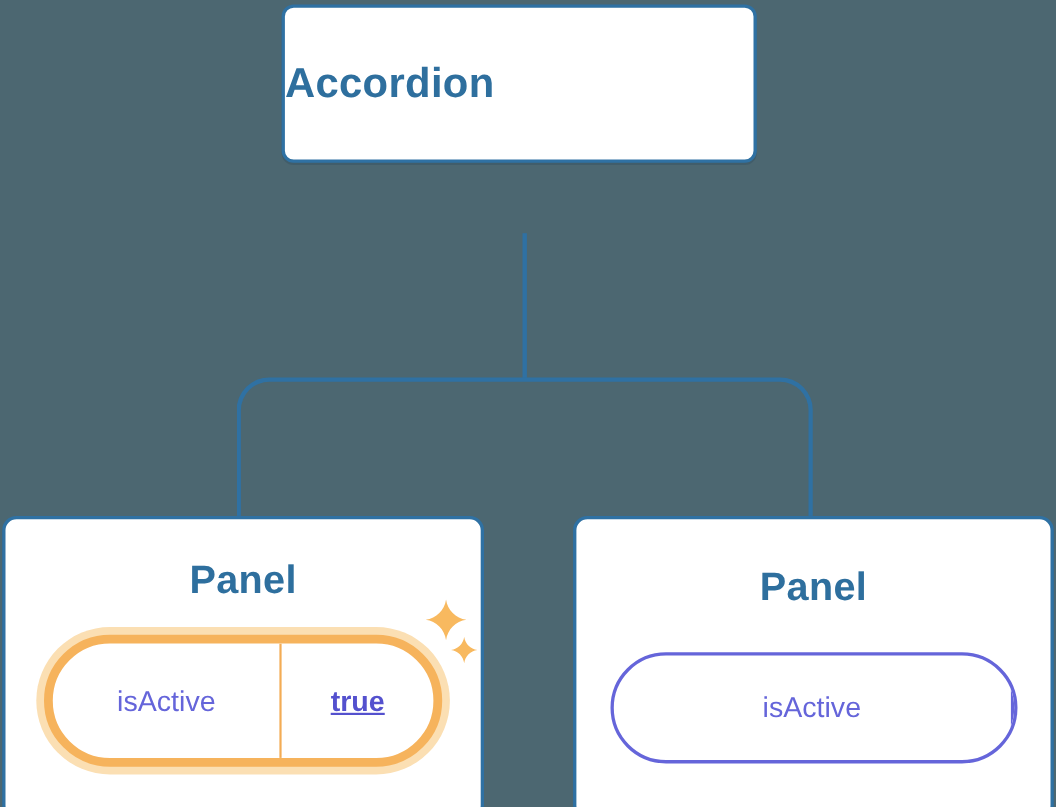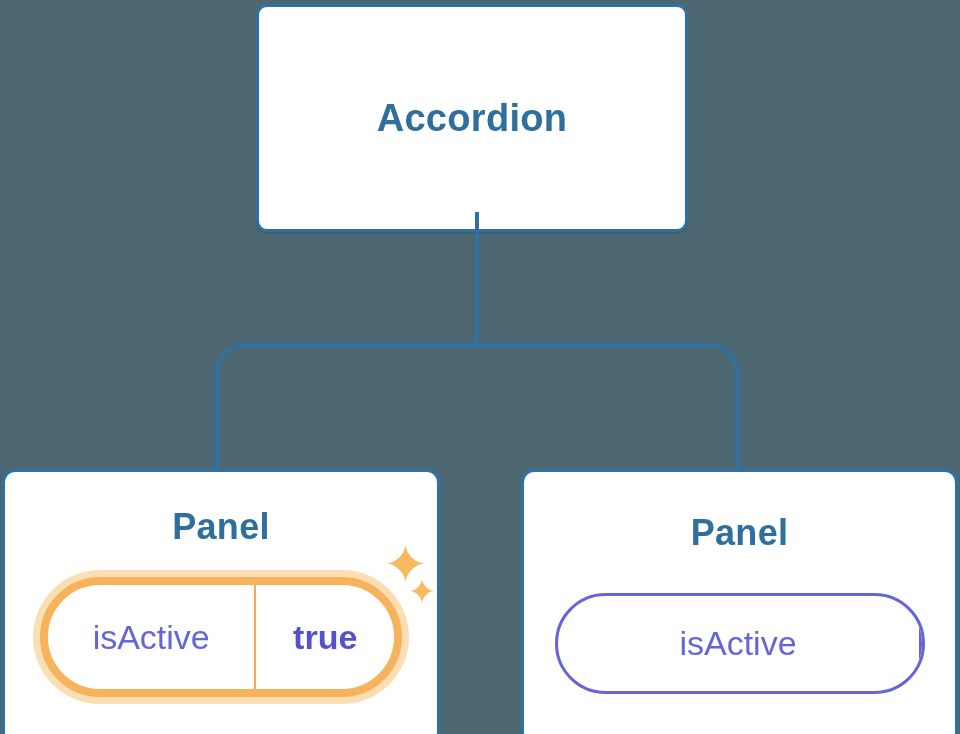--- a/index.html
+++ b/index.html
@@ -8,23 +8,23 @@
     --orange-divider:#F3AC55; --sparkle:#F8B95F;
   }
   *{ box-sizing:border-box; margin:0; padding:0; }
   html,body{ background:var(--bg); }
   .stage{
     position:relative; width:960px; height:734px; background:var(--bg);
     overflow:hidden; font-family:"Liberation Sans", sans-serif;
   }
   
   .root-node{
-    position:absolute; left:256px; top:4px; width:432px; height:228px;
+    position:absolute; left:256px; top:4px; width:432px; height:144px;
     background:var(--card-bg); border:3px solid var(--line-blue); border-radius:11px;
-    display:flex; align-items:center; justify-content:center;
+    display:flex; align-items:center; justify-content:flex-start;
     box-shadow:0 2px 0 rgba(30,62,88,.25);
   }
   .root-node .node-label{
     color:var(--text-blue); font-size:38px; font-weight:600; letter-spacing:.3px;
   }
   
   .connector-stem{
     position:absolute; left:475px; top:212px; width:4px; height:133px;
     background:var(--line-blue);
   }
@@ -57,24 +57,24 @@
     margin-top:28px; width:362px; height:120px; border-radius:60px;
     border:8px solid var(--orange);
     box-shadow:0 0 0 7px var(--orange-glow);
   }
   .pill-inactive{
     margin-top:38px; width:370px; height:101px; border-radius:51px;
     border:3px solid var(--purple);
   }
   .pill-cell{
     display:flex; align-items:center; justify-content:center;
-    font-size:34px;
+    font-size:26px;
   }
   .pill-active .pill-cell-key{ flex:60 0 0; color:var(--purple); }
-  .pill-active .pill-cell-value{ flex:40 0 0; color:var(--purple-bold); font-weight:700; }
+  .pill-active .pill-cell-value{ flex:40 0 0; color:var(--purple-bold); font-weight:700;text-decoration:underline; }
   .pill-inactive .pill-cell-key{ flex:59 0 0; color:var(--purple); }
   .pill-inactive .pill-cell-value{ flex:41 0 0; color:var(--purple); }
   .pill-divider{ width:2px; }
   .pill-active .pill-divider{ background:var(--orange-divider); }
   .pill-inactive .pill-divider{ width:3px; background:var(--purple); }
   
   .sparkle{ position:absolute; color:var(--sparkle); z-index:3; }
   .sparkle svg{ display:block; width:100%; height:100%; fill:currentColor; }
   .sparkle-large{ left:387px; top:545px; width:37px; height:37px; }
   .sparkle-small{ left:410px; top:579px; width:24px; height:24px; }

